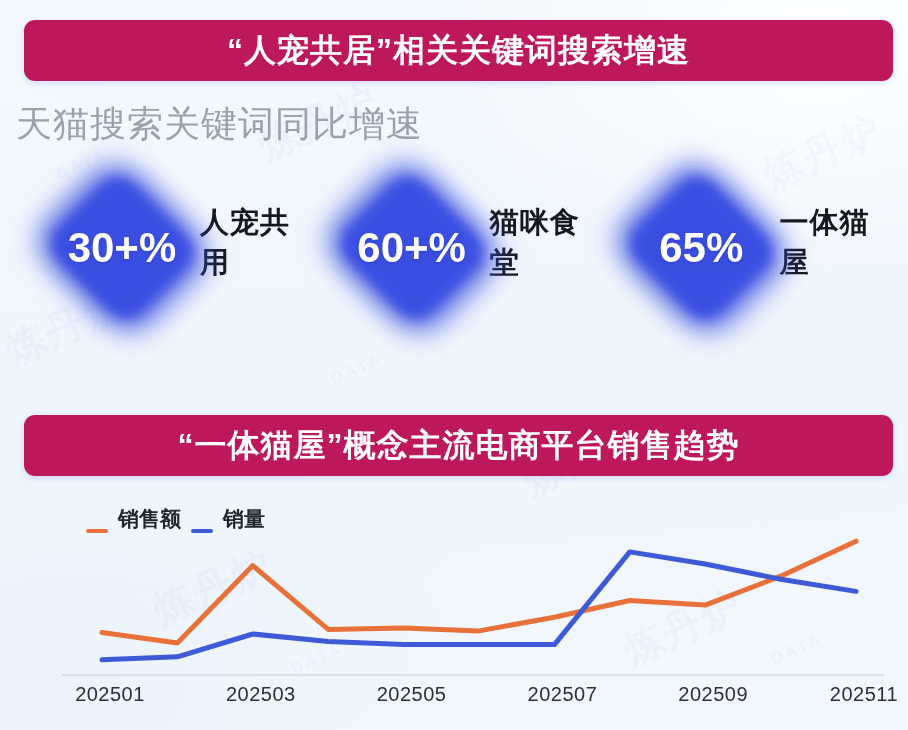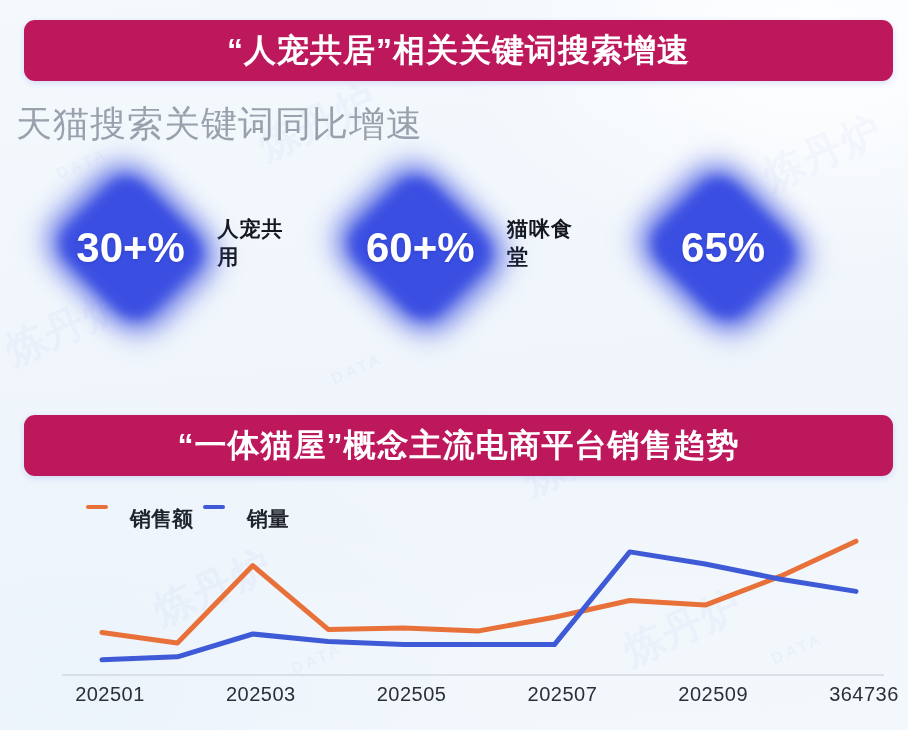--- a/index.html
+++ b/index.html
@@ -132,21 +132,21 @@
     position: relative;
     z-index: 3;
     color: #ffffff;
     font-size: 42px;
     font-weight: 700;
     letter-spacing: 0px;
     text-shadow: 0 1px 3px rgba(30,40,140,0.30);
   }
   .kpi-label {
     margin-top: -10px;
-    font-size: 21px;
+    font-size: 29px;
     font-weight: 700;
     color: #16181d;
     letter-spacing: 1px;
   }
 
   
   .chart-area {
     position: absolute;
     left: 0;
     top: 495px;
@@ -159,22 +159,22 @@
     top: 10px;
     display: flex;
     align-items: center;
     gap: 10px;
     font-size: 21px;
     font-weight: 600;
     color: #20242c;
   }
   .legend-item {
     display: flex;
-    align-items: flex-start;
-    gap: 22px;
+    align-items: flex-end;
+    gap: 10px;
   }
   .legend-swatch {
     display: inline-block;
     width: 22px;
     height: 4px;
     border-radius: 2px;
   }
   .plot {
     position: absolute;
     left: 0;
@@ -238,20 +238,21 @@
         <div class="kpi-value">60+%</div>
       </div>
       <div class="kpi-label">猫咪食堂</div>
     </div>
     <div class="kpi">
       <div class="kpi-diamond-wrap">
         <div class="kpi-diamond"></div>
         <div class="kpi-diamond-core"></div>
         <div class="kpi-value">65%</div>
       </div>
+      <div class="kpi-label">一体猫屋</div>
     </div>
   </div>
 
 <div class="banner" id="banner-bottom">
   <span>“一体猫屋”概念主流电商平台销售趋势</span>
 </div>
 
 <div class="chart-area">
   <div class="legend" id="chart-legend">
       <div class="legend-item">
@@ -267,15 +268,15 @@
       <line x1="62" x2="884" y1="180" y2="180" stroke="#d3d9e2" stroke-width="1.5"></line>
       <polyline points="102.0,137.4 177.4,148.1 252.8,70.6 328.2,134.4 403.6,132.9 479.0,135.9 554.4,122.2 629.8,105.5 705.2,110.1 780.6,81.2 856.0,46.2" fill="none" stroke="#e8713a" stroke-width="5" stroke-linecap="round" stroke-linejoin="round"></polyline>
       <polyline points="102.0,164.8 177.4,161.8 252.8,139.0 328.2,146.6 403.6,149.6 479.0,149.6 554.4,149.6 629.8,56.9 705.2,69.0 780.6,84.2 856.0,96.4" fill="none" stroke="#3f5ad6" stroke-width="5" stroke-linecap="round" stroke-linejoin="round"></polyline>
     </svg>
   <div class="x-labels" id="x-labels">
       <div class="x-label" style="left: 102px;">202501</div>
       <div class="x-label" style="left: 252.8px;">202503</div>
       <div class="x-label" style="left: 403.6px;">202505</div>
       <div class="x-label" style="left: 554.4px;">202507</div>
       <div class="x-label" style="left: 705.2px;">202509</div>
-      <div class="x-label" style="left: 856px;">364736</div>
+      <div class="x-label" style="left: 856px;">202511</div>
     </div>
 </div>
 
 </body></html>

